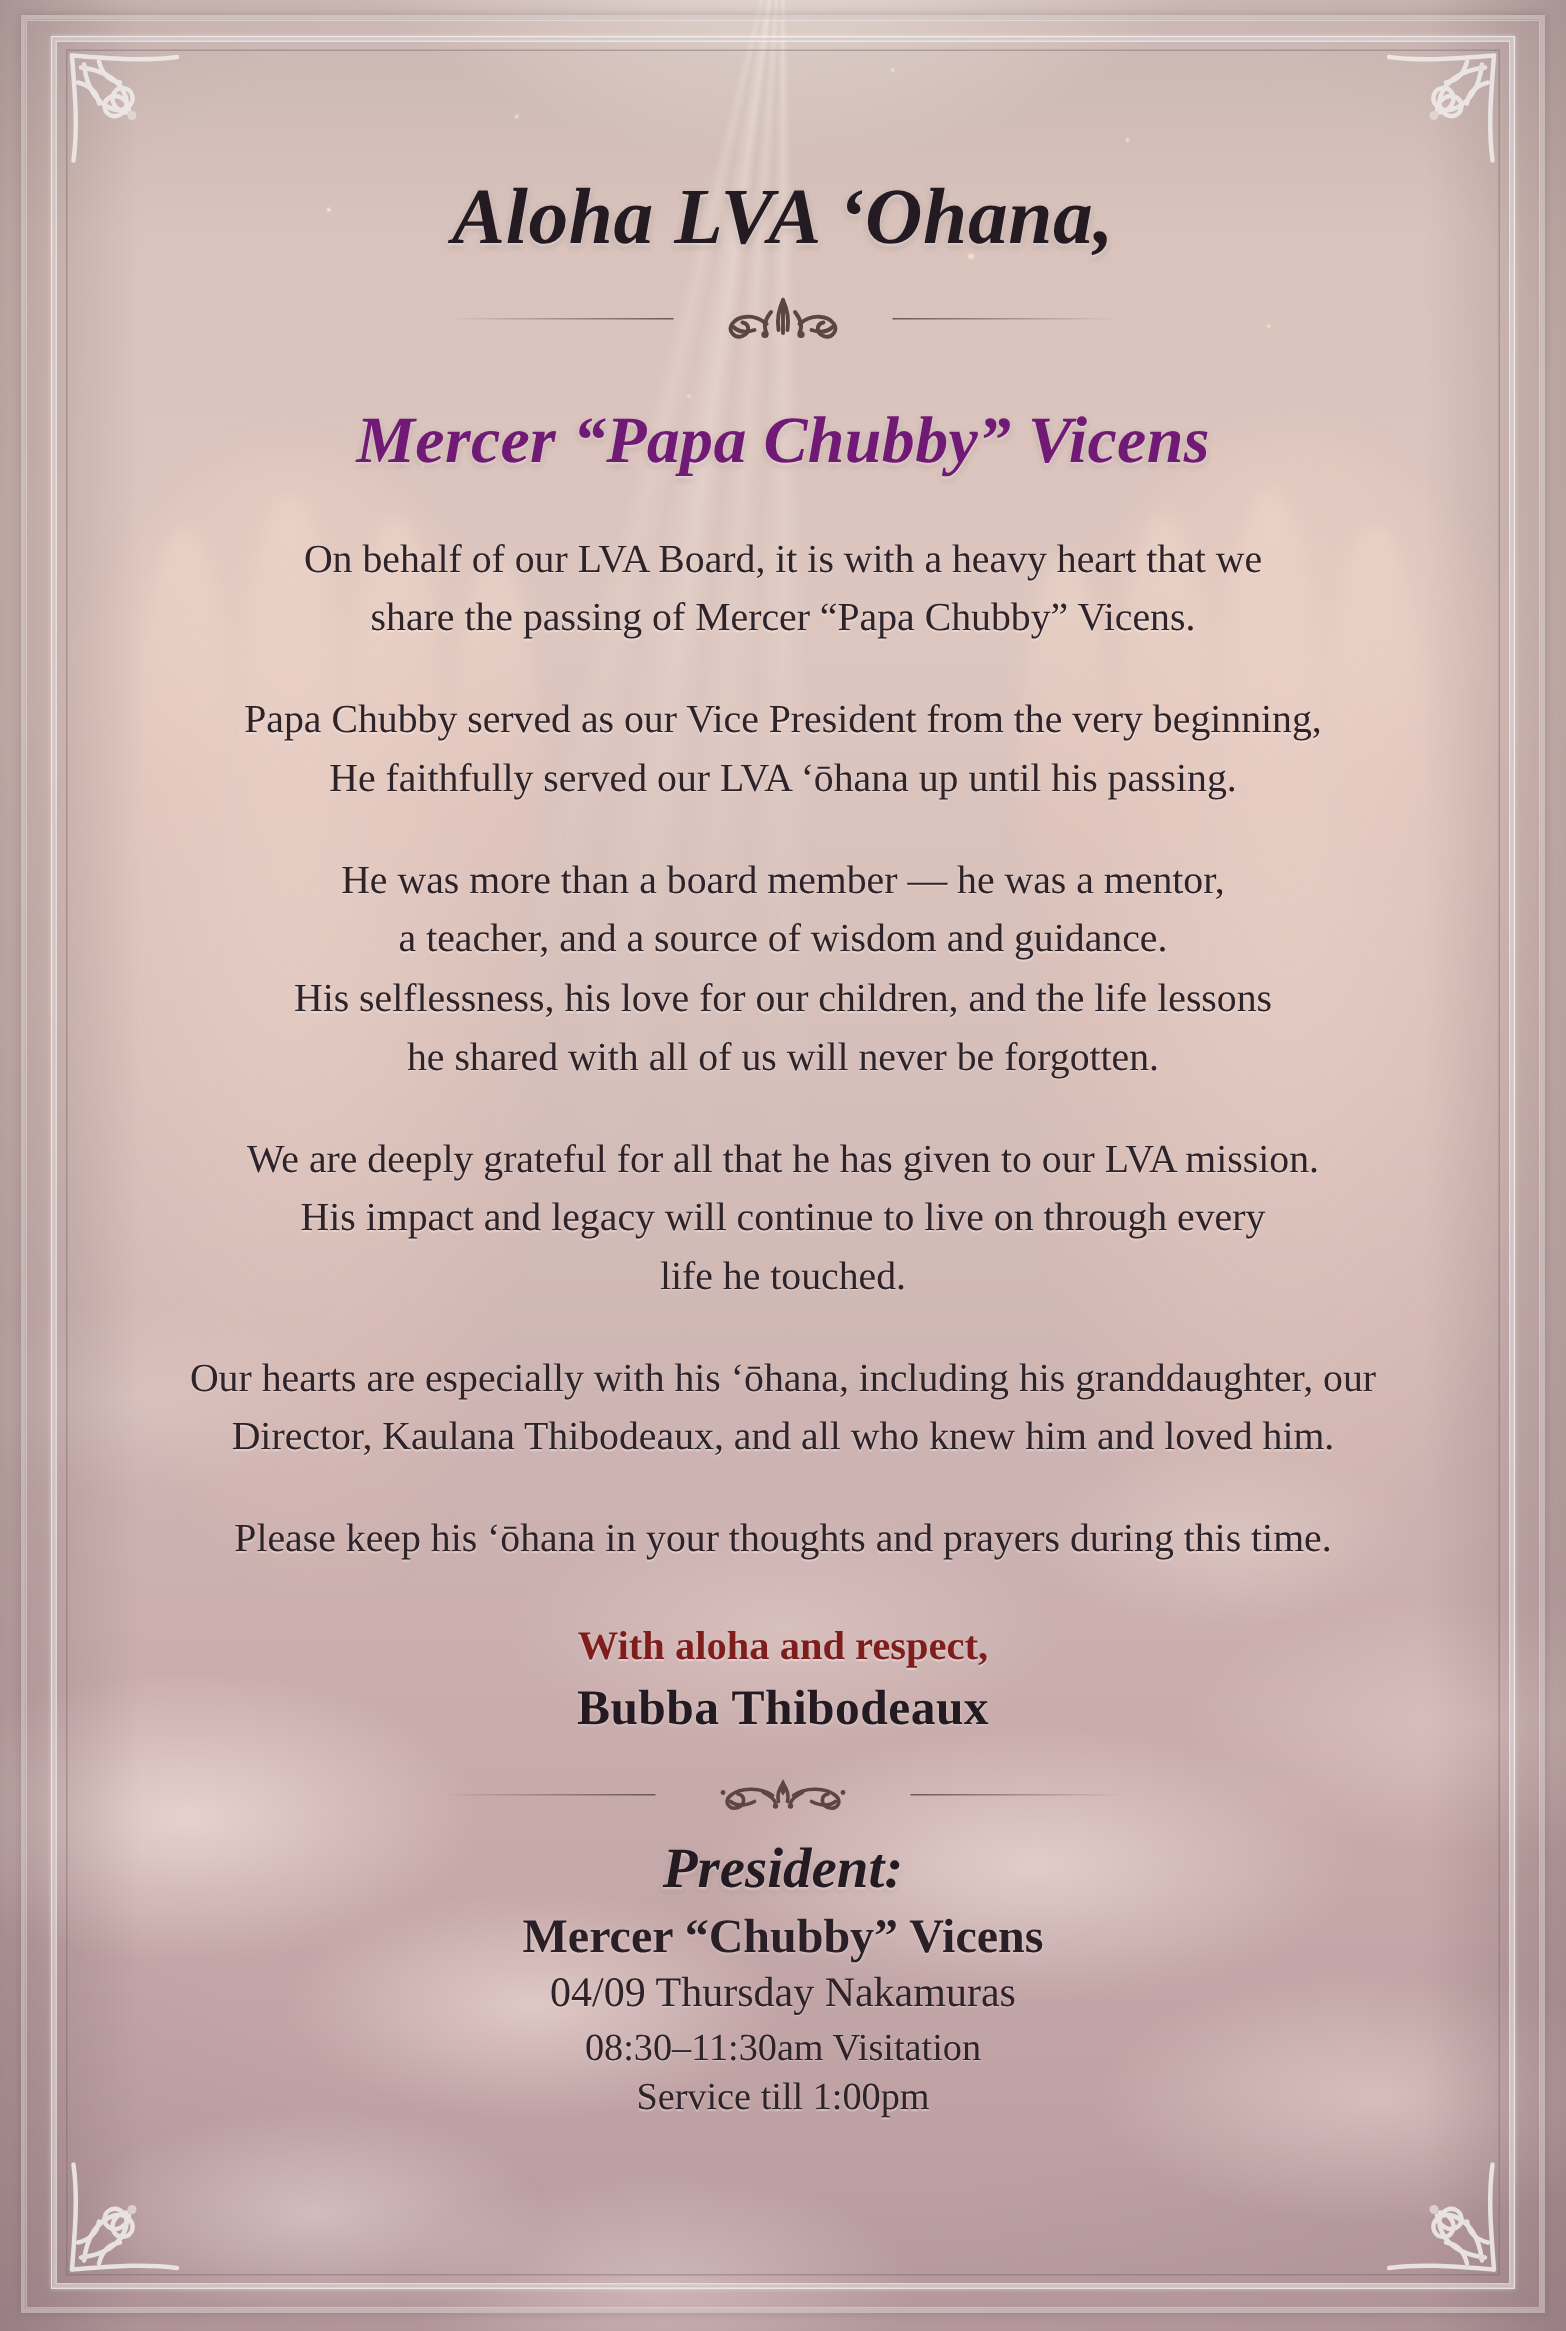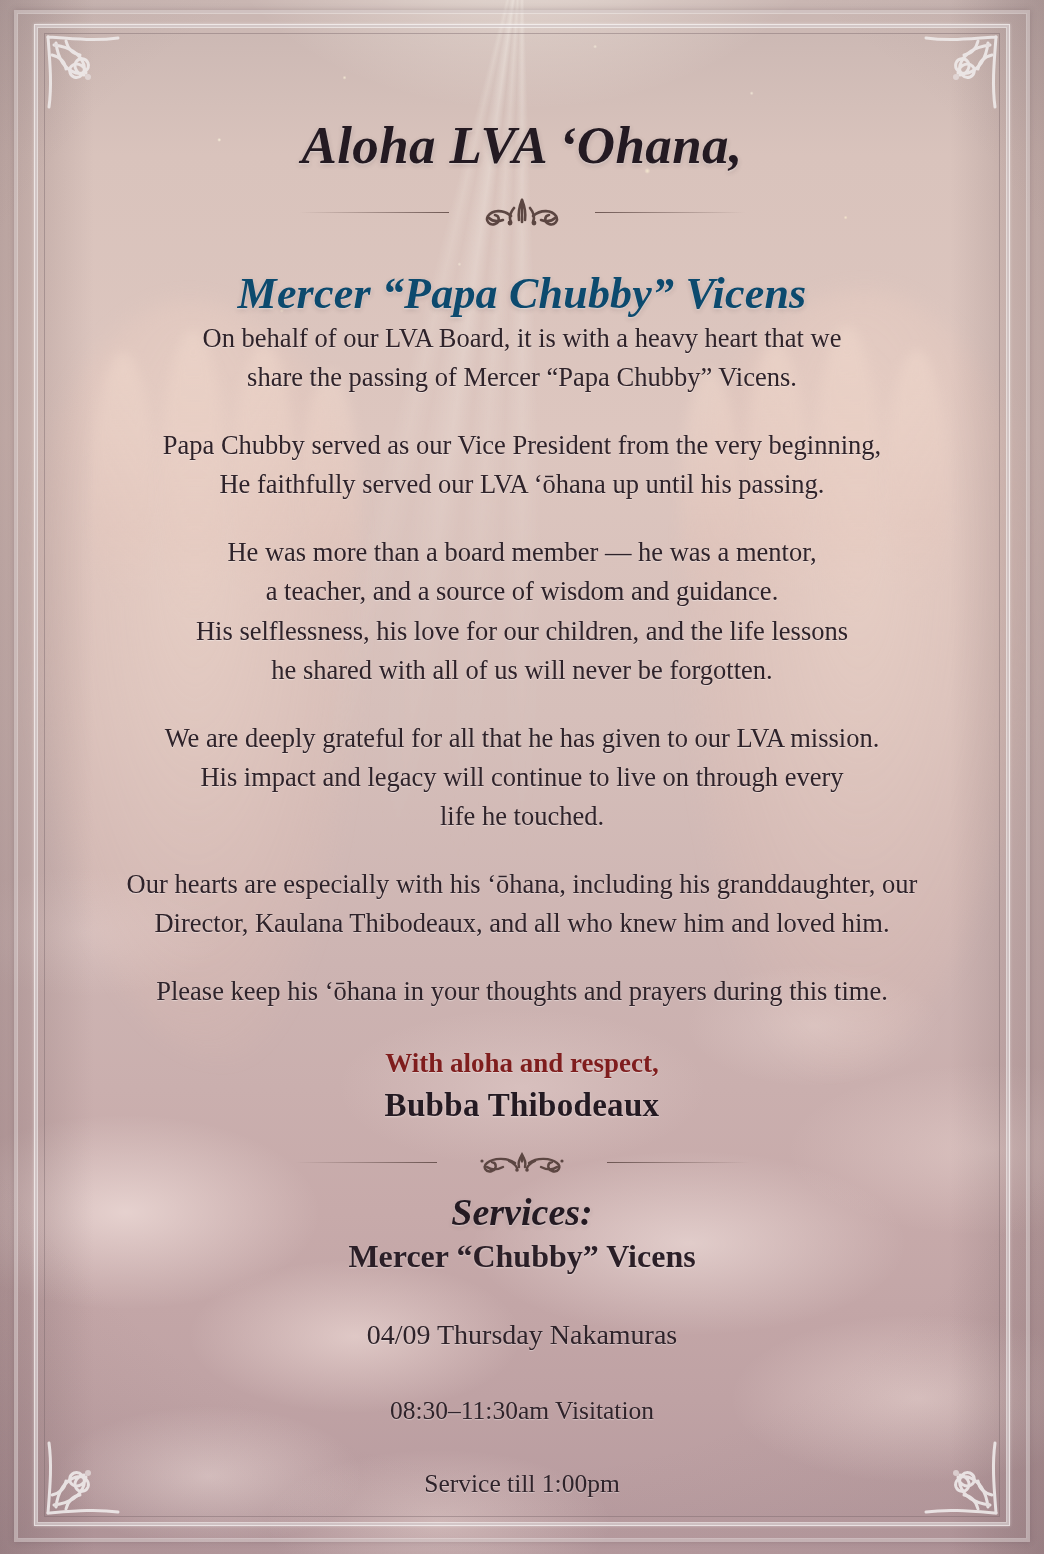--- a/index.html
+++ b/index.html
@@ -186,26 +186,26 @@
   .divider .orn { width: 126px; height: 34px; flex: 0 0 auto; }
   .divider.two .orn { width: 150px; height: 28px; }
   .divider.two .rule { flex-basis: 142px; }
   .divider svg { display: block; width: 100%; height: 100%; }
 
   .subject {
     font-size: 44px;
     font-style: italic;
     font-weight: 700;
     margin: 38px 0 0;
-    color: #0c4a6e;
+    color: #701a75;
     letter-spacing: .2px;
     text-shadow: 0 1px 2px rgba(255,255,255,.42), 0 2px 5px rgba(70,50,56,.20);
   }
 
-  .body-block { }
+  .body-block { margin-top: 34px; }
   .para {
     font-size: 26.5px;
     line-height: 1.49;
     margin: 0 0 28px;
     color: #2f232a;
     text-shadow: 0 1px 1px rgba(255,255,255,.40);
   }
   .para:last-child { margin-bottom: 0; }
   .para .ln { display: block; }
 
@@ -248,21 +248,20 @@
     line-height: 1.32;
     color: #2b1f27;
     text-shadow: 0 1px 2px rgba(255,255,255,.40);
   }
   .services .sv-line {
     font-size: 28px;
     font-weight: 400;
     line-height: 1.30;
     color: #2f232a;
     text-shadow: 0 1px 1px rgba(255,255,255,.38);
-    margin-top: 40px;
   }
   .services .sv-line.sm { font-size: 25.5px; }
 </style>
 </head>
 <body>
 
 <div id="card">
 
   <div class="bg-layer bg-base"></div>
 
@@ -446,21 +445,21 @@
             <circle cx="115" cy="12" r="1.6"></circle>
             <circle cx="70" cy="21" r="1.8"></circle>
             <circle cx="80" cy="21" r="1.8"></circle>
           </g>
         </svg>
       </span>
       <span class="rule right"></span>
     </div>
 
     <div class="services">
-      <div class="sv-head">Services:</div>
+      <div class="sv-head">President:</div>
       <div class="sv-name">Mercer “Chubby” Vicens</div>
       <div class="sv-line">04/09 Thursday Nakamuras</div>
       <div class="sv-line sm">08:30–11:30am Visitation</div>
       <div class="sv-line sm">Service till 1:00pm</div>
     </div>
 
   </div>
 </div>
 
 </body></html>

